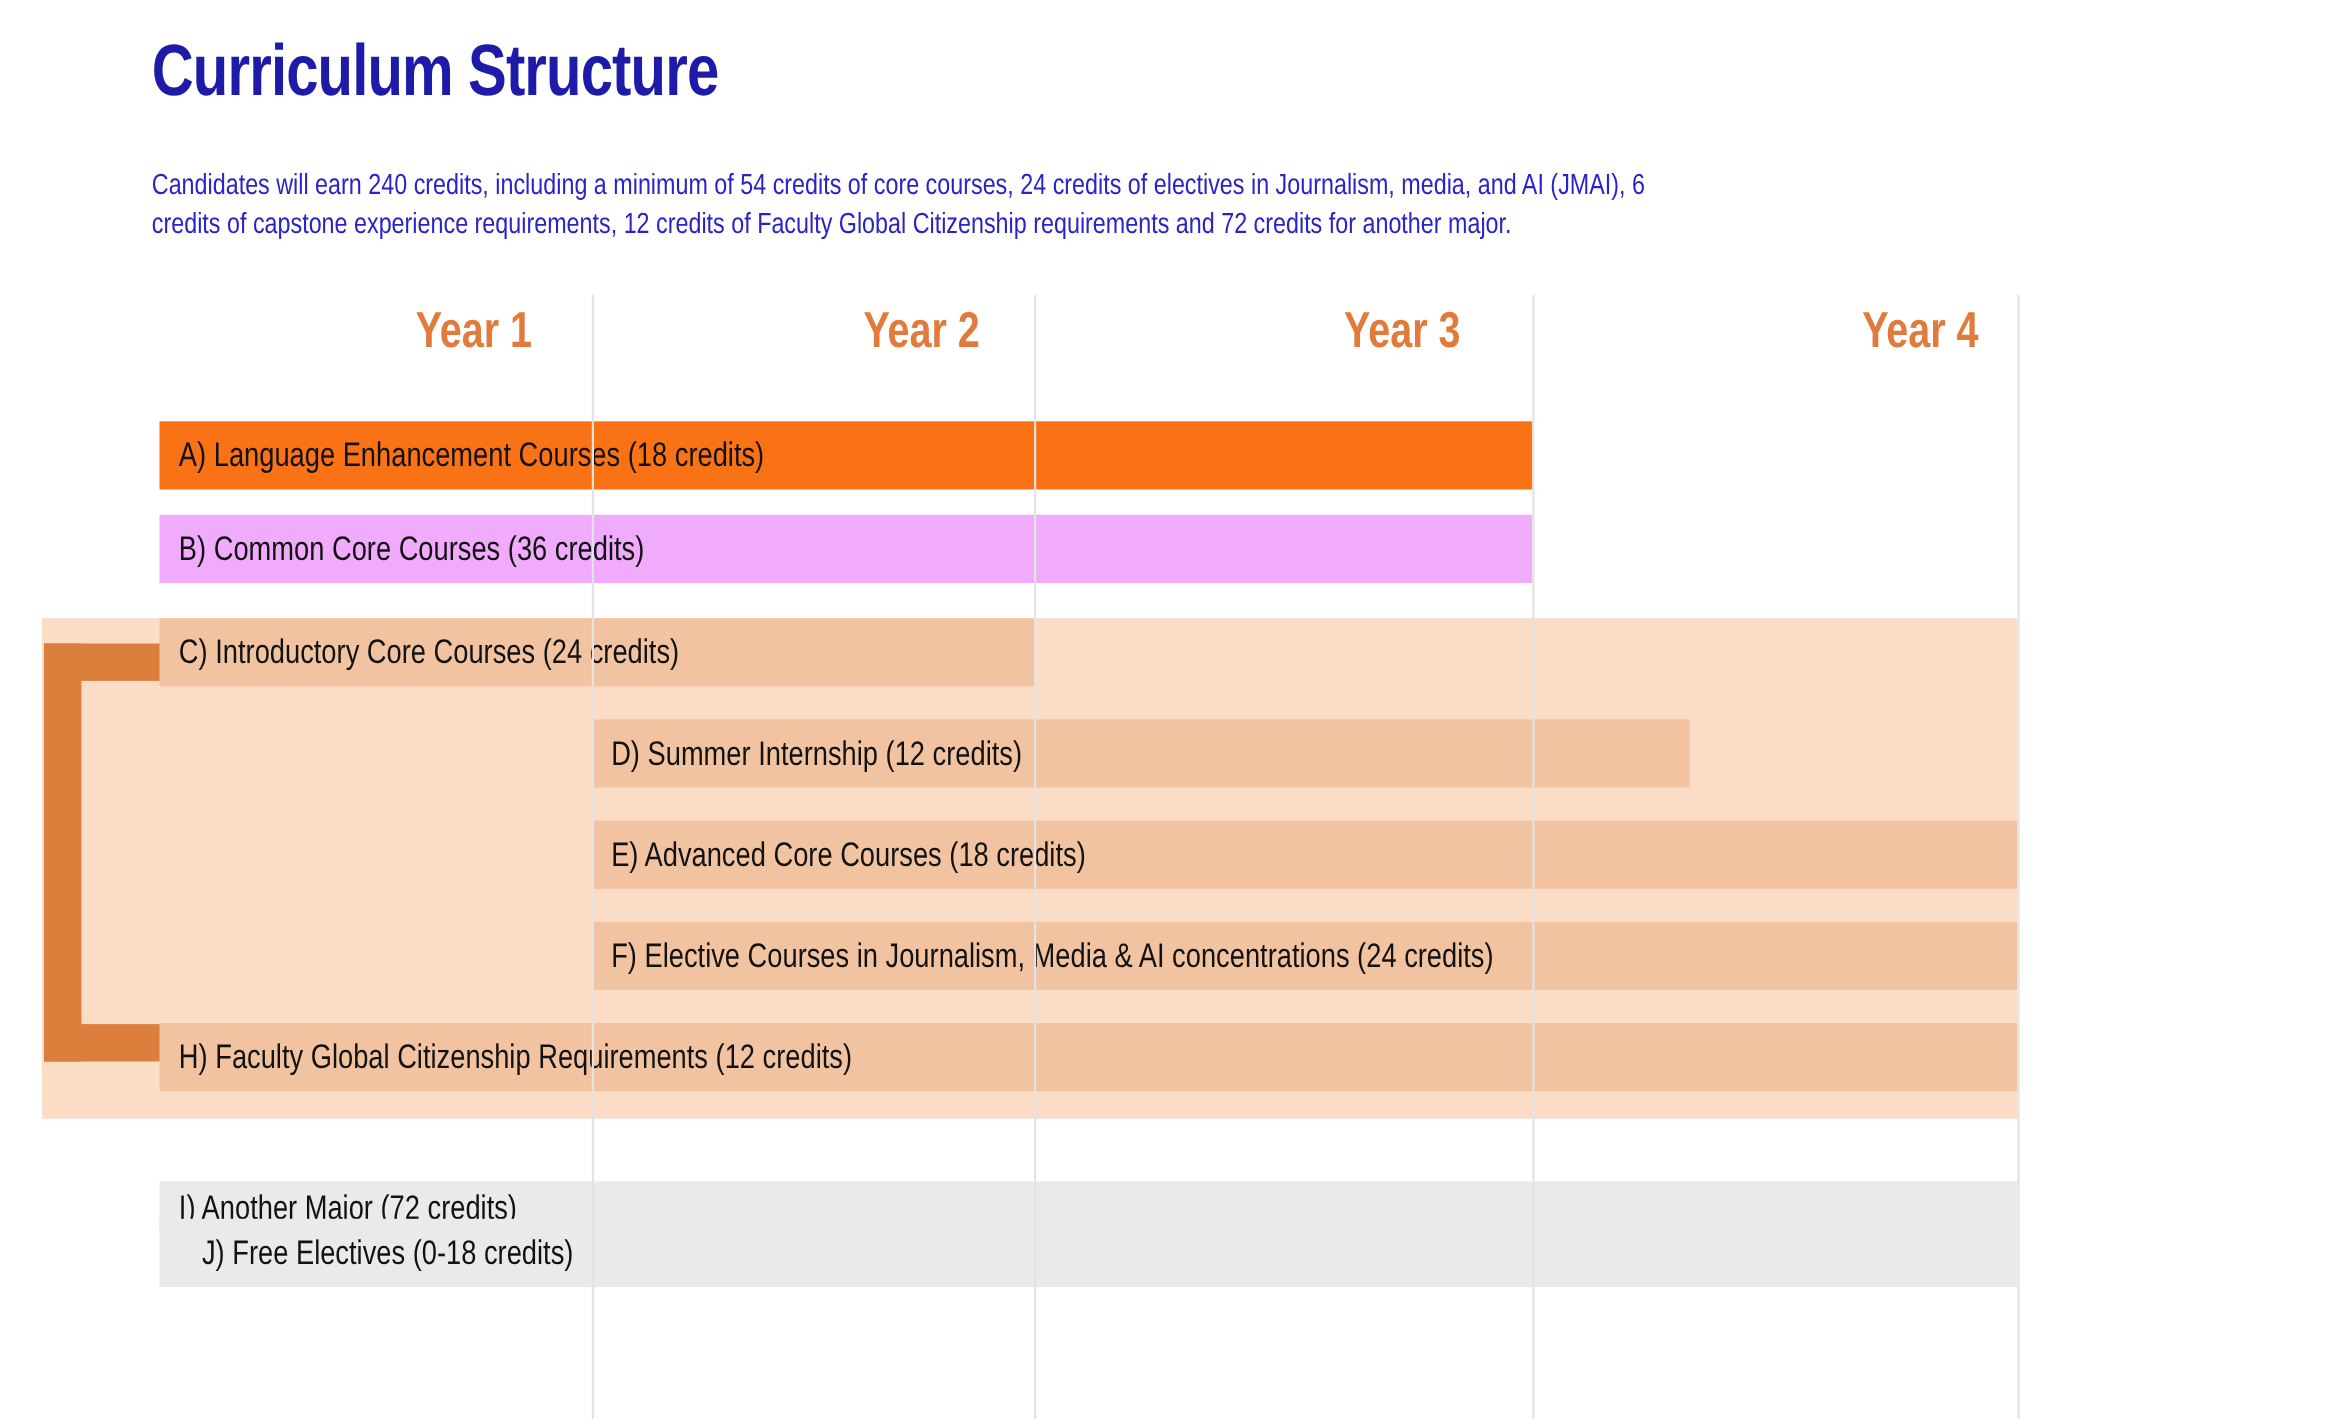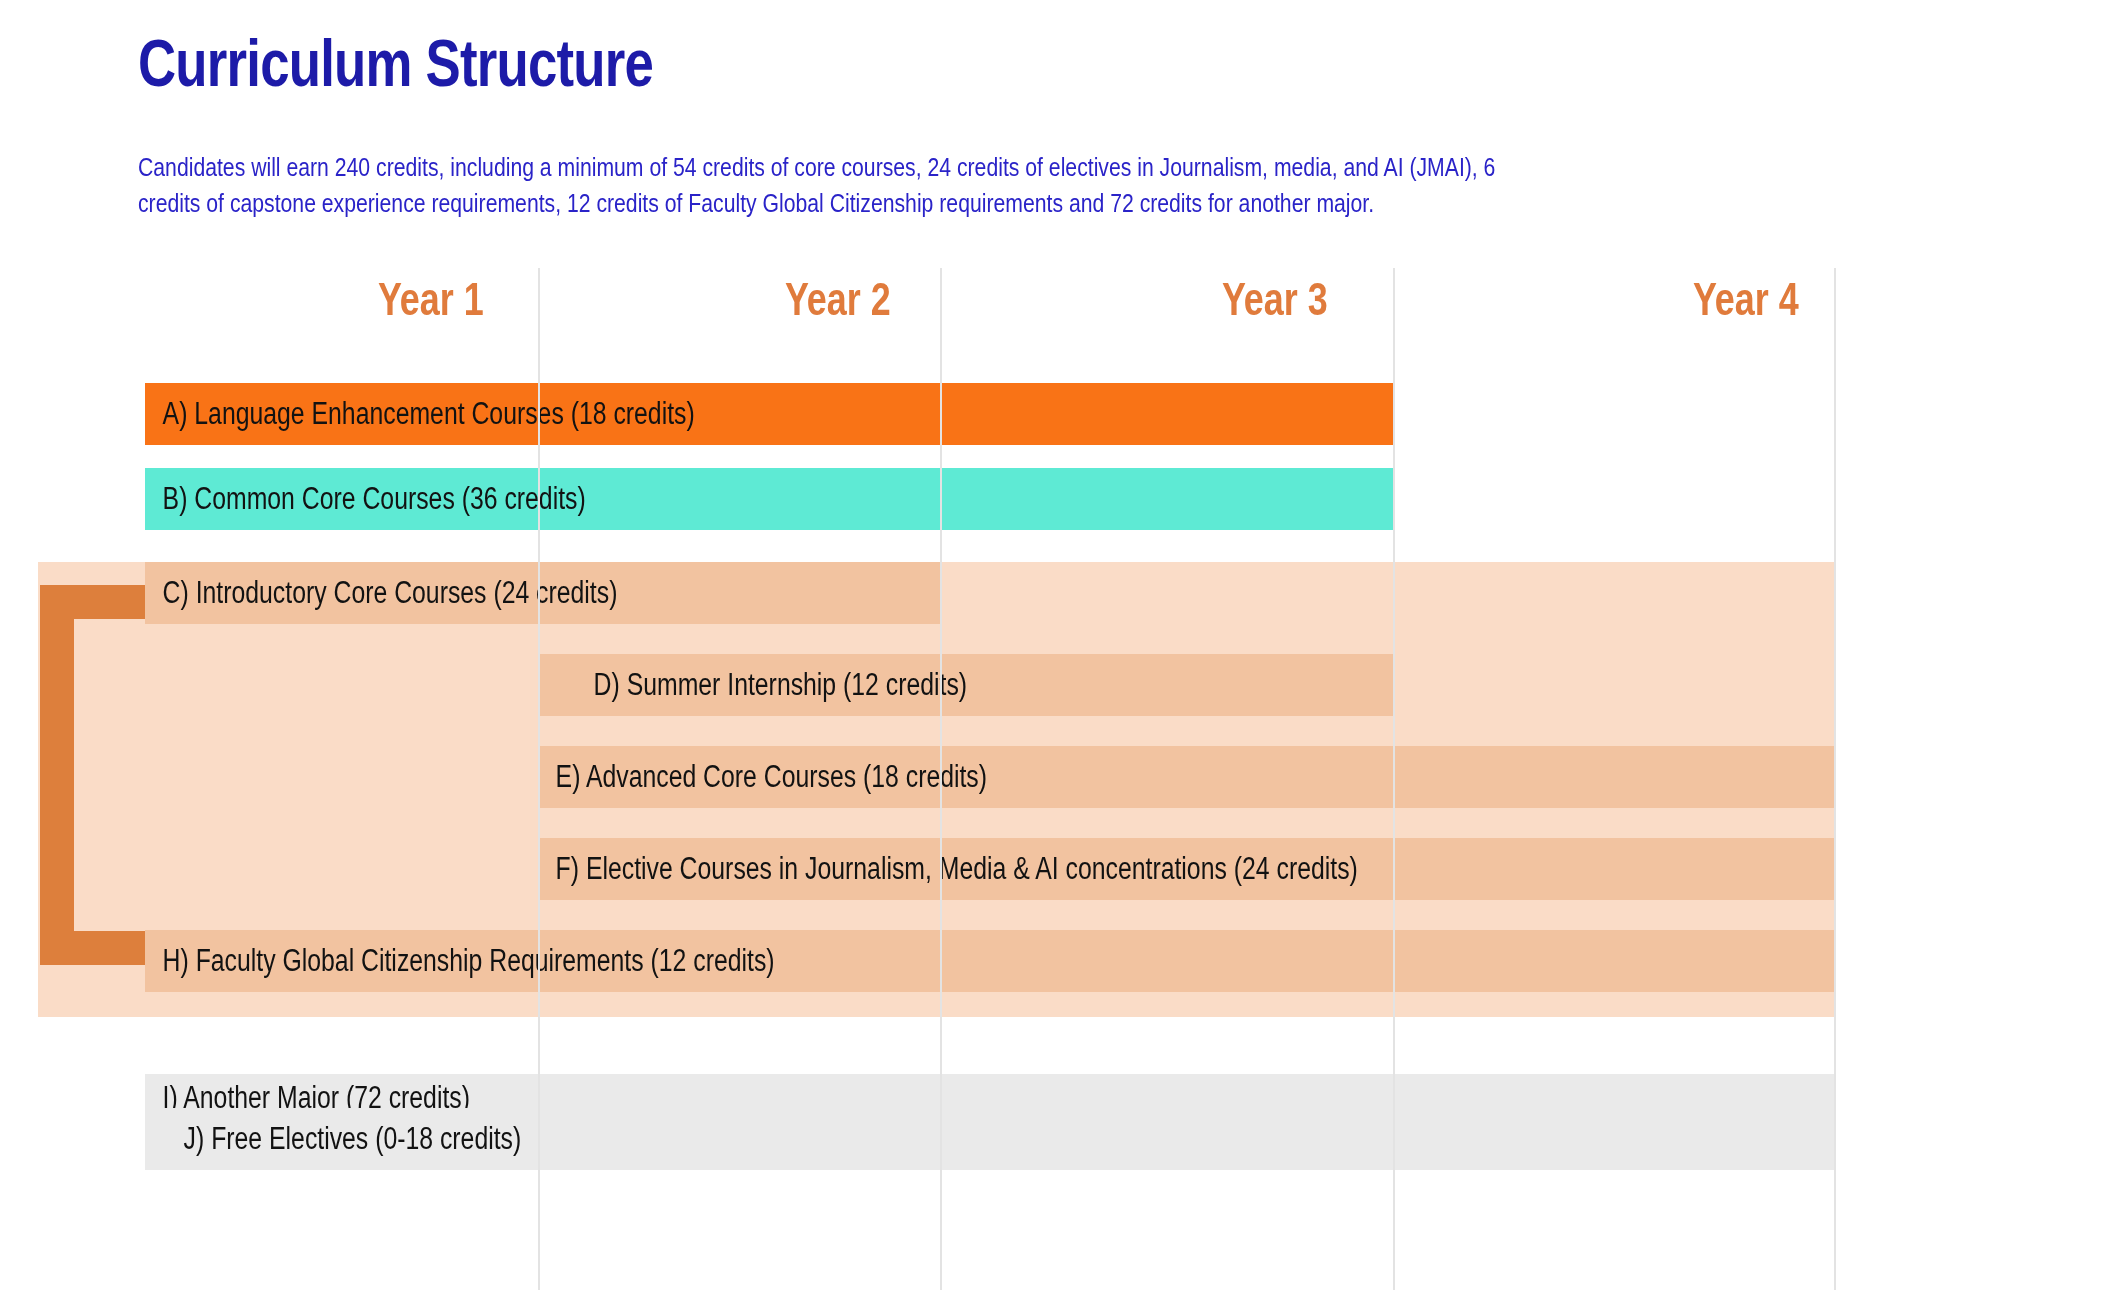--- a/index.html
+++ b/index.html
@@ -114,27 +114,27 @@
     <div id="bjmai-bracket">
       <div class="bk v"></div>
       <div class="bk t"></div>
       <div class="bk b"></div>
     </div>
 
     <div id="bars">
         <div class="bar" style="left: 145px; top: 383px; width: 1248px; height: 62px; background: #f97316;">
           <div class="txt">A) Language Enhancement Courses (18 credits)</div>
         </div>
-        <div class="bar" style="left: 145px; top: 468px; width: 1248px; height: 62px; background: #5eead4;">
+        <div class="bar" style="left: 145px; top: 468px; width: 1248px; height: 62px; background: #f0abfc;">
           <div class="txt">B) Common Core Courses (36 credits)</div>
         </div>
         <div class="bar" style="left: 145px; top: 562px; width: 795px; height: 62px; background: rgb(242, 195, 160);">
           <div class="txt">C) Introductory Core Courses (24 credits)</div>
         </div>
-        <div class="bar" style="left: 538px; top: 654px; width: 855px; height: 62px; background: rgb(242, 195, 160); padding-left: 38px;">
+        <div class="bar" style="left: 538px; top: 654px; width: 998px; height: 62px; background: rgb(242, 195, 160);">
           <div class="txt">D) Summer Internship (12 credits)</div>
         </div>
         <div class="bar" style="left: 538px; top: 746px; width: 1296px; height: 62px; background: rgb(242, 195, 160);">
           <div class="txt">E) Advanced Core Courses (18 credits)</div>
         </div>
         <div class="bar" style="left: 538px; top: 838px; width: 1296px; height: 62px; background: rgb(242, 195, 160);">
           <div class="txt">F) Elective Courses in Journalism, Media &amp; AI concentrations (24 credits)</div>
         </div>
         <div class="bar" style="left: 145px; top: 930px; width: 1689px; height: 62px; background: rgb(242, 195, 160);">
           <div class="txt">H) Faculty Global Citizenship Requirements (12 credits)</div>

